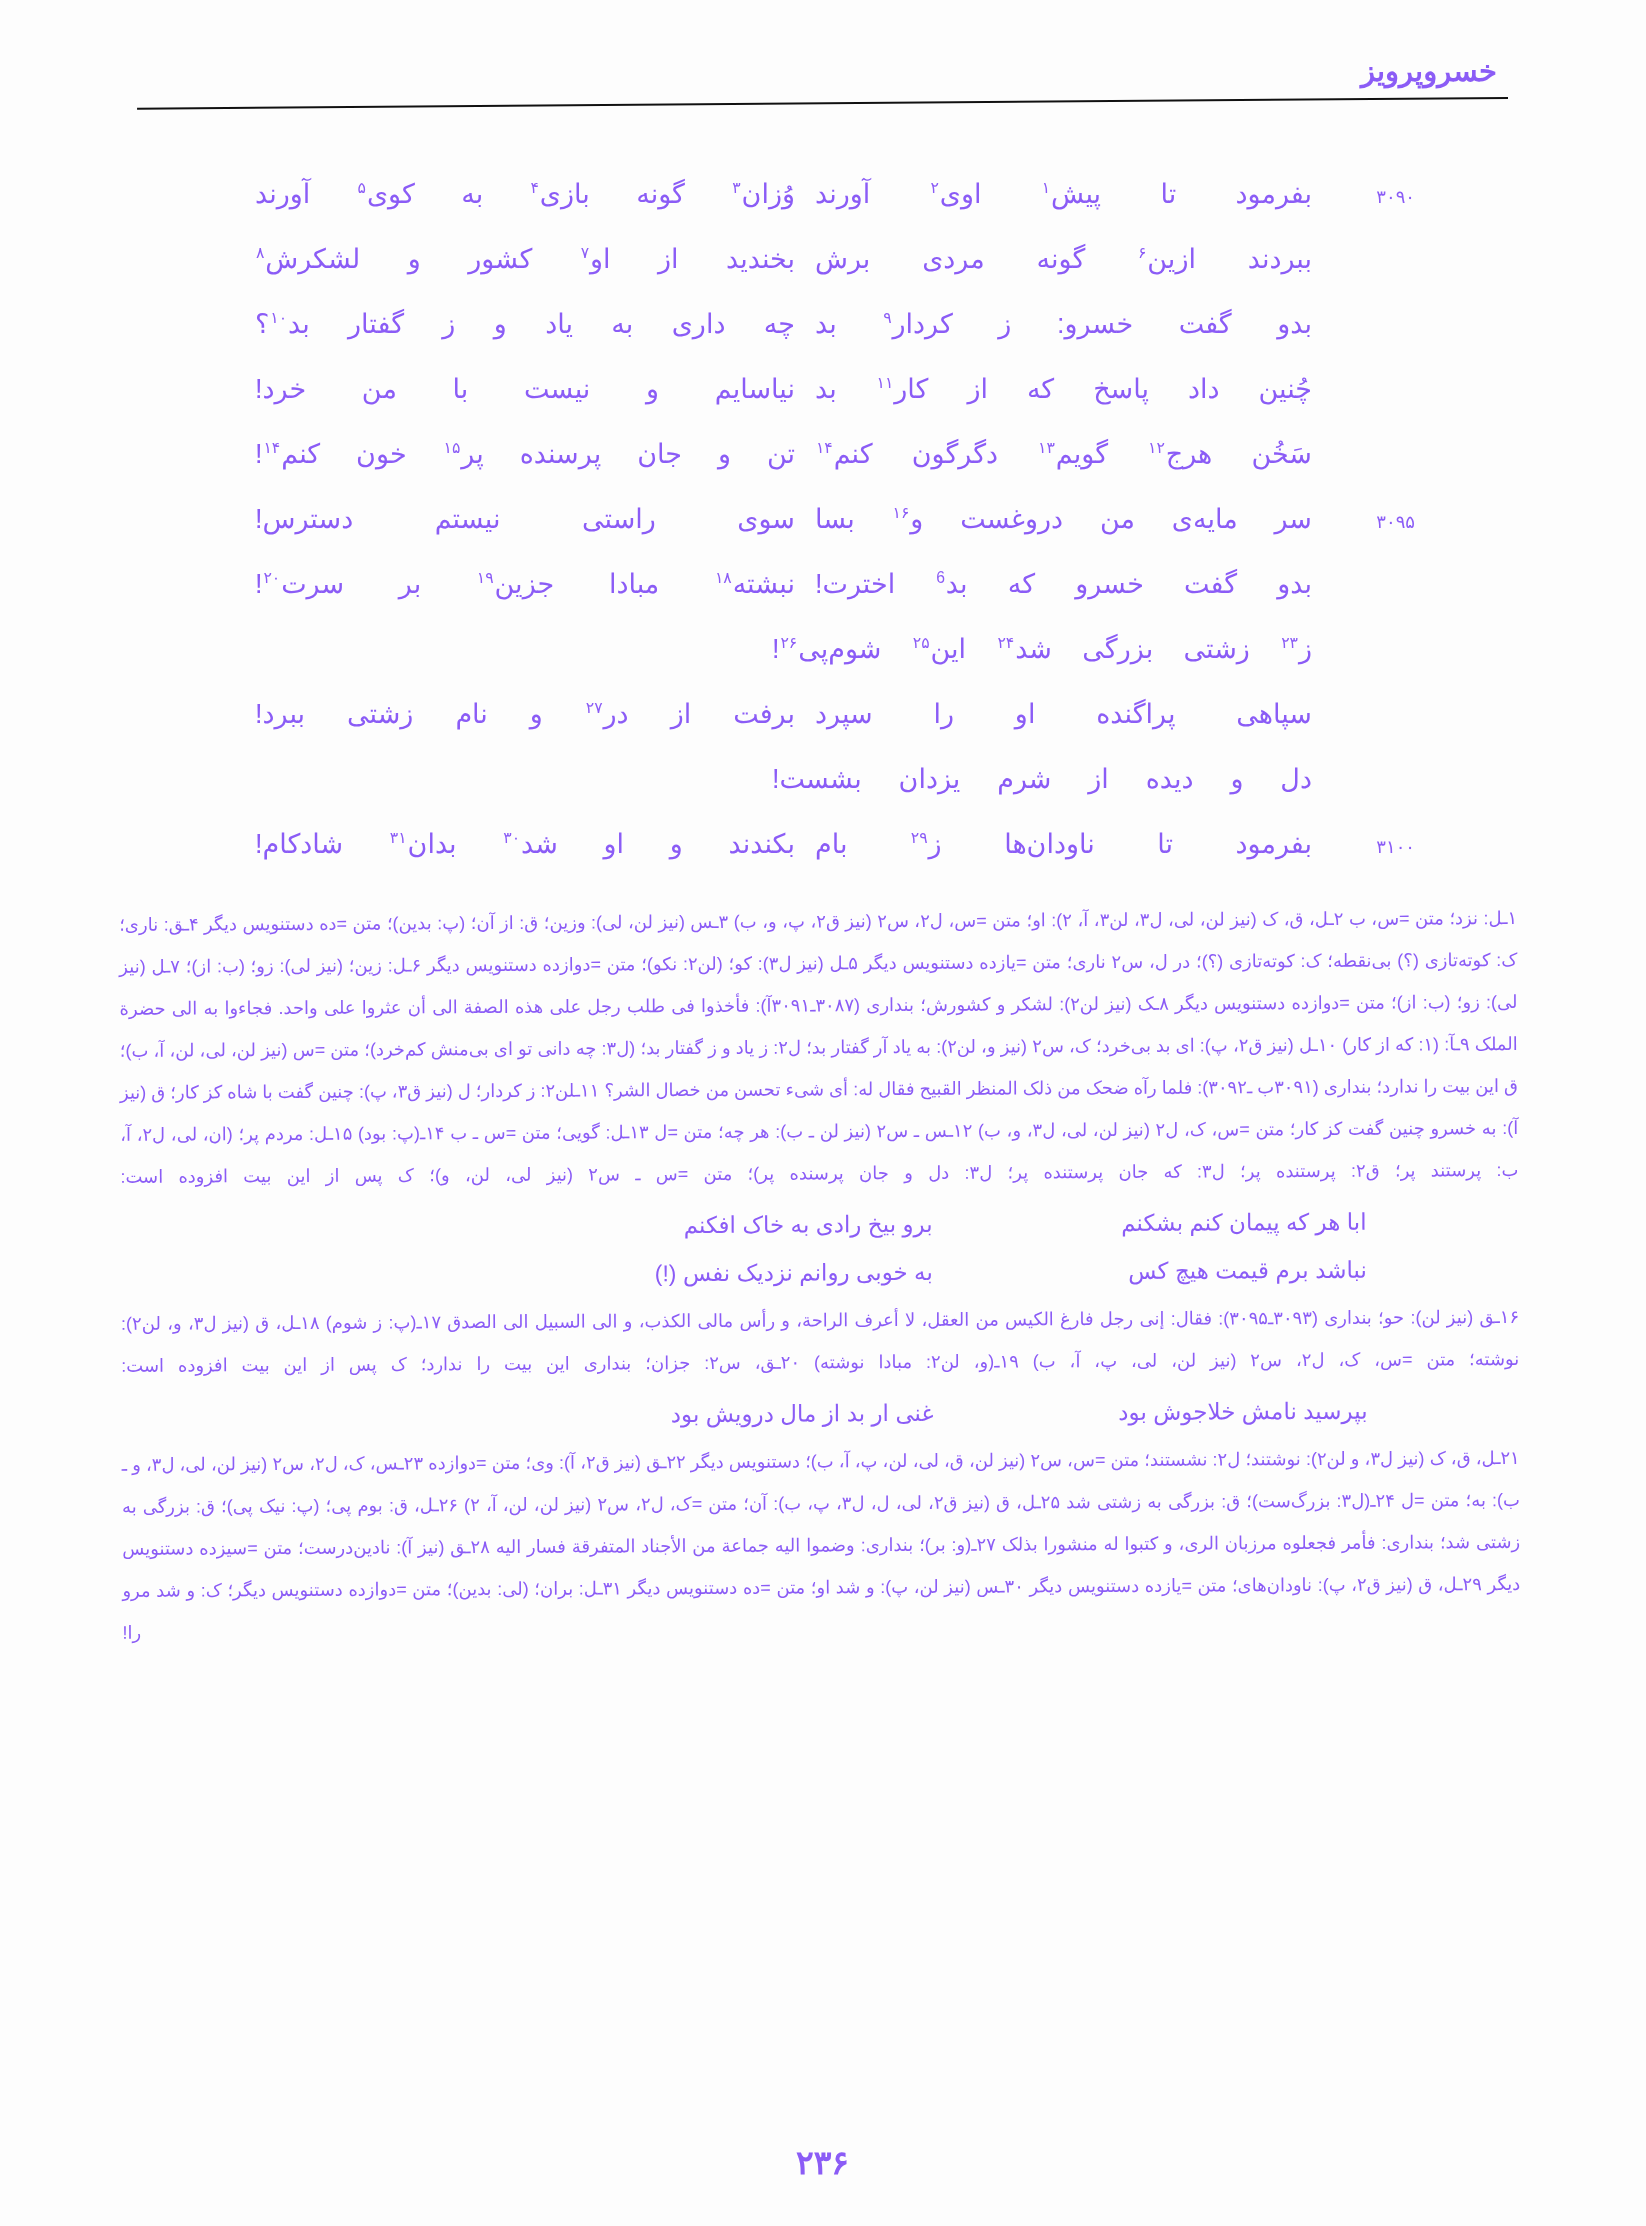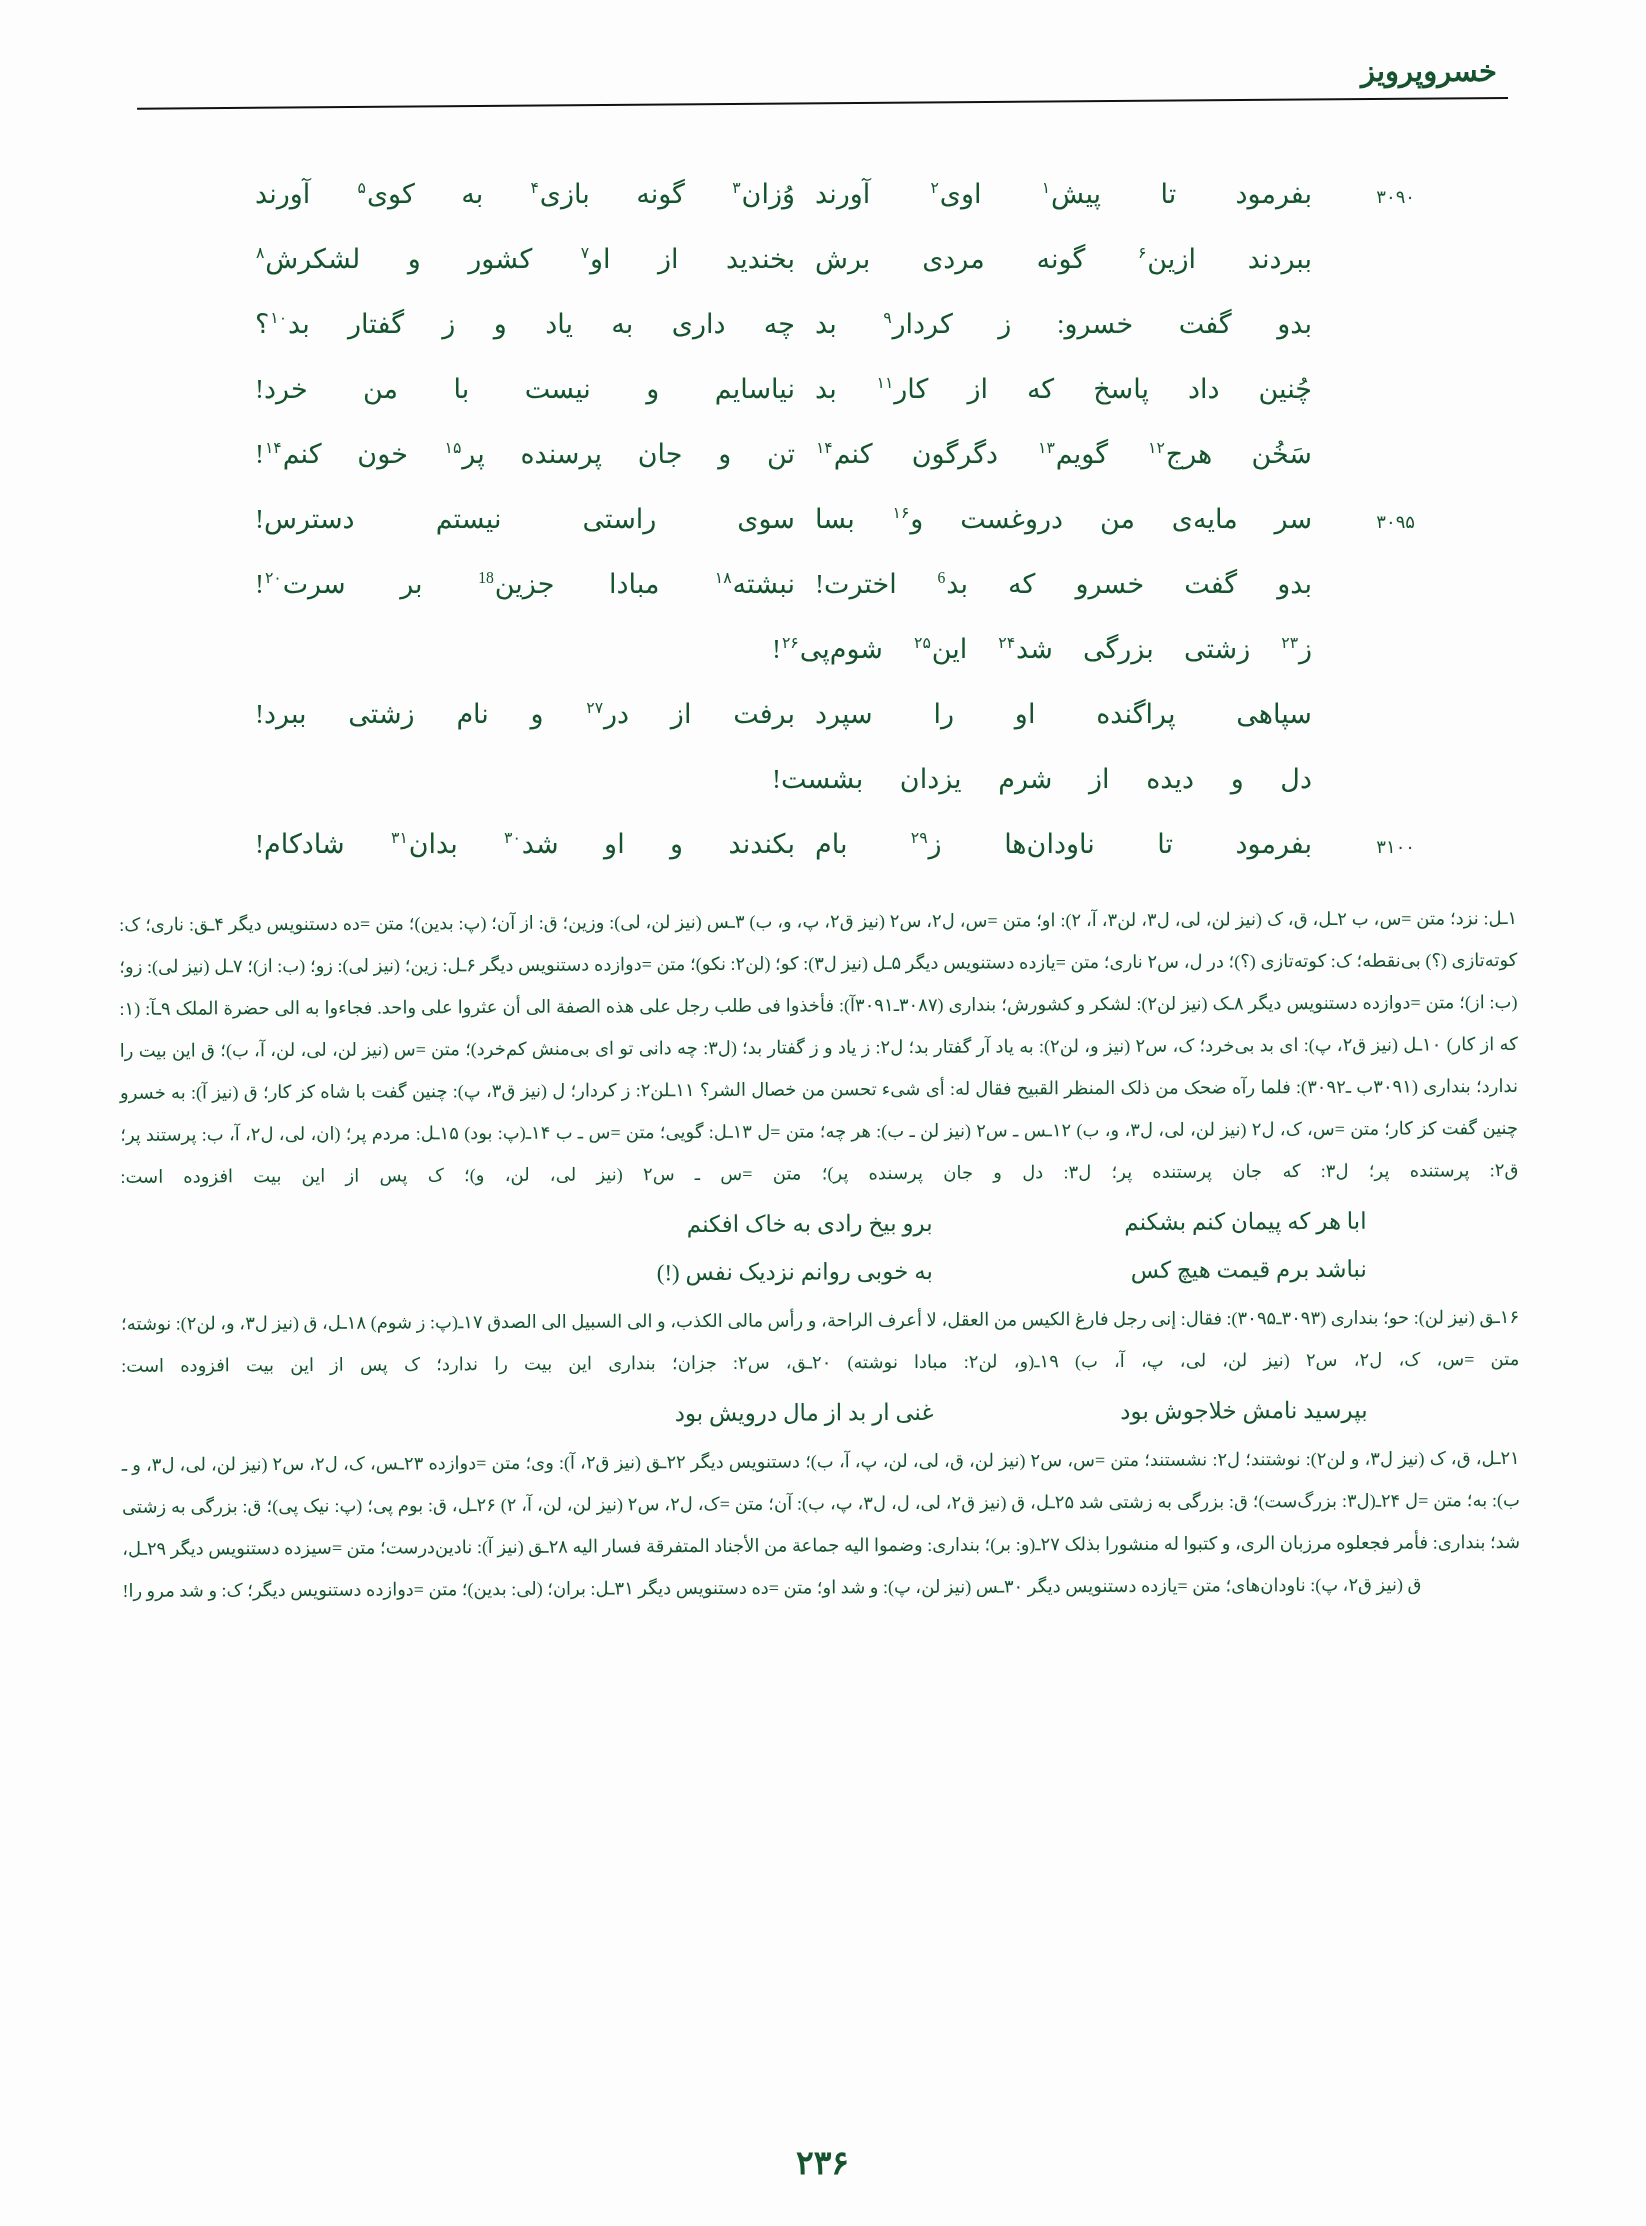--- a/index.html
+++ b/index.html
@@ -5,22 +5,22 @@
   html, body {
     margin: 0;
     padding: 0;
     background: #ffffff;
   }
   .page {
     position: relative;
     width: 1647px;
     height: 2226px;
     background: #fdfdfd;
-    font-family: Liberation Serif, serif;
-    color: #14532d;
+    font-family: Liberation Sans, sans-serif;
+    color: #8b5cf6;
     overflow: hidden;
     direction: rtl;
   }
 
   
   .runhead-wrap {
     position: absolute;
     top: 57px;
     left: 138px;
     right: 138px;
@@ -218,21 +218,21 @@
           <div class="hemistich hem-b">
             <span>سوی راستی نیستم دسترس!</span>
           </div>
         </div>
         <div class="verse-row">
           <div class="verse-num"></div>
           <div class="hemistich hem-a">
             <span>بدو گفت خسرو که بد<sup class="fnref">6</sup> اخترت!</span>
           </div>
           <div class="hemistich hem-b">
-            <span>نبشته<sup class="fnref">۱۸</sup> مبادا جزین<sup class="fnref">18</sup> بر سرت<sup class="fnref">۲۰</sup>!</span>
+            <span>نبشته<sup class="fnref">۱۸</sup> مبادا جزین<sup class="fnref">۱۹</sup> بر سرت<sup class="fnref">۲۰</sup>!</span>
           </div>
         </div>
         <div class="verse-row">
           <div class="verse-num"></div>
           <div class="hemistich hem-b">
             <span>ز<sup class="fnref">۲۳</sup> زشتی بزرگی شد<sup class="fnref">۲۴</sup> این<sup class="fnref">۲۵</sup> شوم‌پی<sup class="fnref">۲۶</sup>!</span>
           </div>
         </div>
         <div class="verse-row">
           <div class="verse-num"></div>

